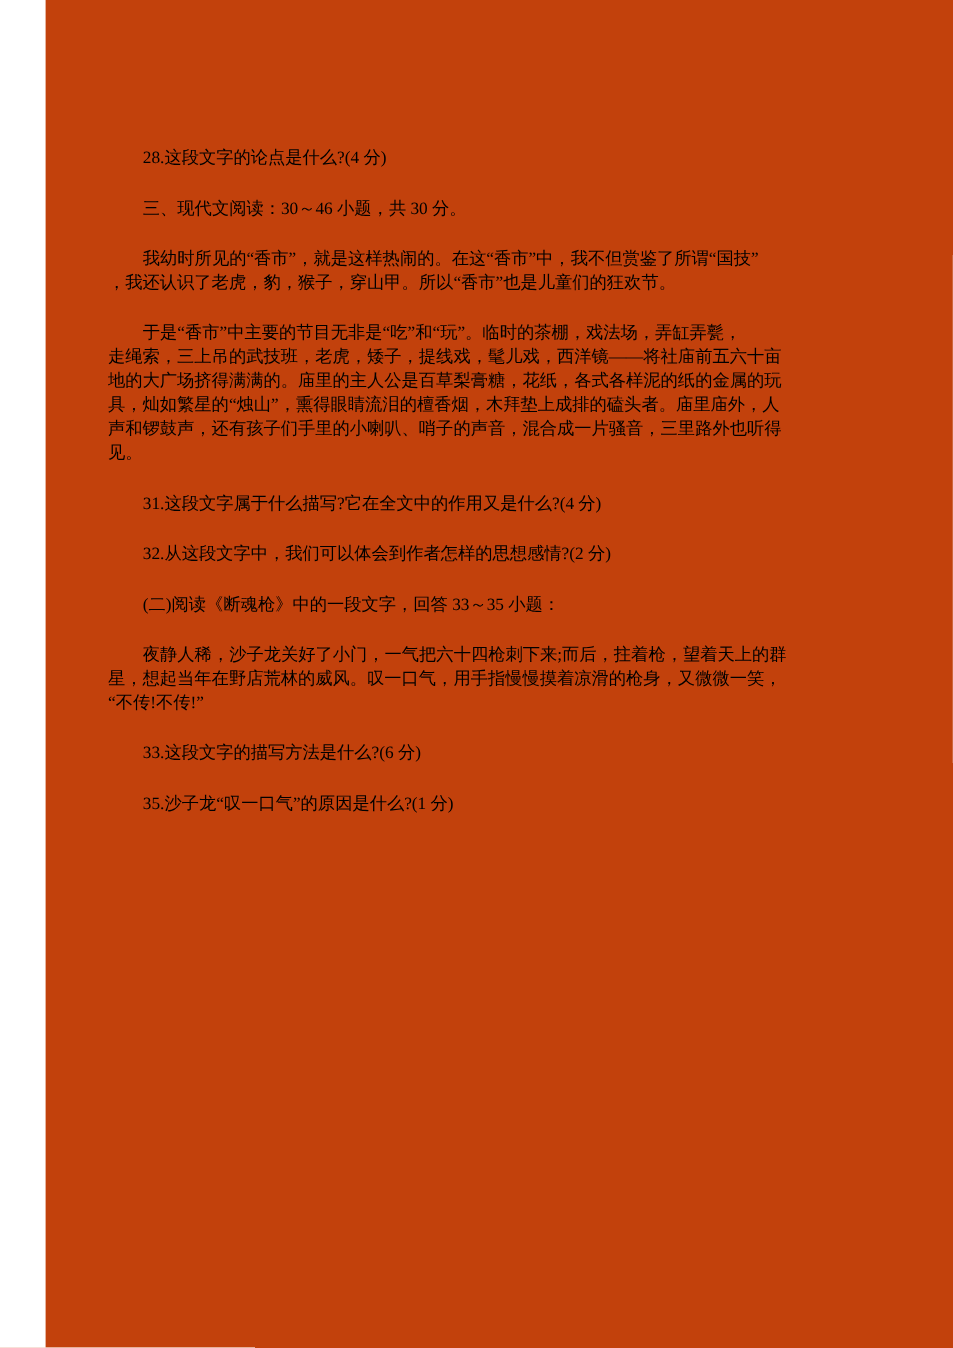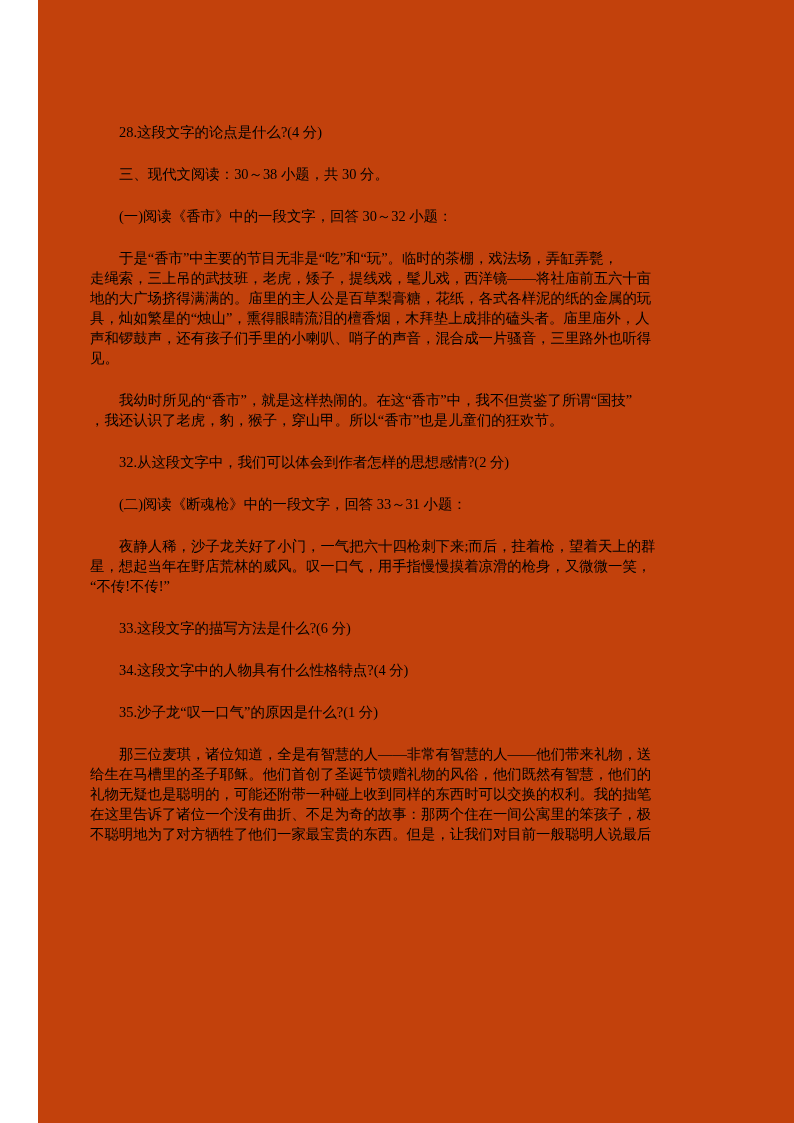--- a/index.html
+++ b/index.html
@@ -31,36 +31,30 @@
       white-space: pre-wrap;
       text-indent: 29px;
       word-break: break-all;
     }
   </style>
 </head>
 <body>
 
 <div class="page">
   <p>28.这段文字的论点是什么?(4 分)</p>
-  <p>三、现代文阅读：30～38 小题，共 30 分。</p>
-  <p>(一)阅读《香市》中的一段文字，回答 30～32 小题：</p>
+  <p>三、现代文阅读：30～46 小题，共 30 分。</p>
+  <p>我幼时所见的“香市”，就是这样热闹的。在这“香市”中，我不但赏鉴了所谓“国技”
+，我还认识了老虎，豹，猴子，穿山甲。所以“香市”也是儿童们的狂欢节。</p>
   <p>于是“香市”中主要的节目无非是“吃”和“玩”。临时的茶棚，戏法场，弄缸弄甏，
 走绳索，三上吊的武技班，老虎，矮子，提线戏，髦儿戏，西洋镜——将社庙前五六十亩
 地的大广场挤得满满的。庙里的主人公是百草梨膏糖，花纸，各式各样泥的纸的金属的玩
 具，灿如繁星的“烛山”，熏得眼睛流泪的檀香烟，木拜垫上成排的磕头者。庙里庙外，人
 声和锣鼓声，还有孩子们手里的小喇叭、哨子的声音，混合成一片骚音，三里路外也听得
 见。</p>
-  <p>我幼时所见的“香市”，就是这样热闹的。在这“香市”中，我不但赏鉴了所谓“国技”
-，我还认识了老虎，豹，猴子，穿山甲。所以“香市”也是儿童们的狂欢节。</p>
+  <p>31.这段文字属于什么描写?它在全文中的作用又是什么?(4 分)</p>
   <p>32.从这段文字中，我们可以体会到作者怎样的思想感情?(2 分)</p>
-  <p>(二)阅读《断魂枪》中的一段文字，回答 33～31 小题：</p>
+  <p>(二)阅读《断魂枪》中的一段文字，回答 33～35 小题：</p>
   <p>夜静人稀，沙子龙关好了小门，一气把六十四枪刺下来;而后，拄着枪，望着天上的群
 星，想起当年在野店荒林的威风。叹一口气，用手指慢慢摸着凉滑的枪身，又微微一笑，
 “不传!不传!”</p>
   <p>33.这段文字的描写方法是什么?(6 分)</p>
-  <p>34.这段文字中的人物具有什么性格特点?(4 分)</p>
   <p>35.沙子龙“叹一口气”的原因是什么?(1 分)</p>
-  <p>那三位麦琪，诸位知道，全是有智慧的人——非常有智慧的人——他们带来礼物，送
-给生在马槽里的圣子耶稣。他们首创了圣诞节馈赠礼物的风俗，他们既然有智慧，他们的
-礼物无疑也是聪明的，可能还附带一种碰上收到同样的东西时可以交换的权利。我的拙笔
-在这里告诉了诸位一个没有曲折、不足为奇的故事：那两个住在一间公寓里的笨孩子，极
-不聪明地为了对方牺牲了他们一家最宝贵的东西。但是，让我们对目前一般聪明人说最后</p>
 </div>
 
 </body></html>

